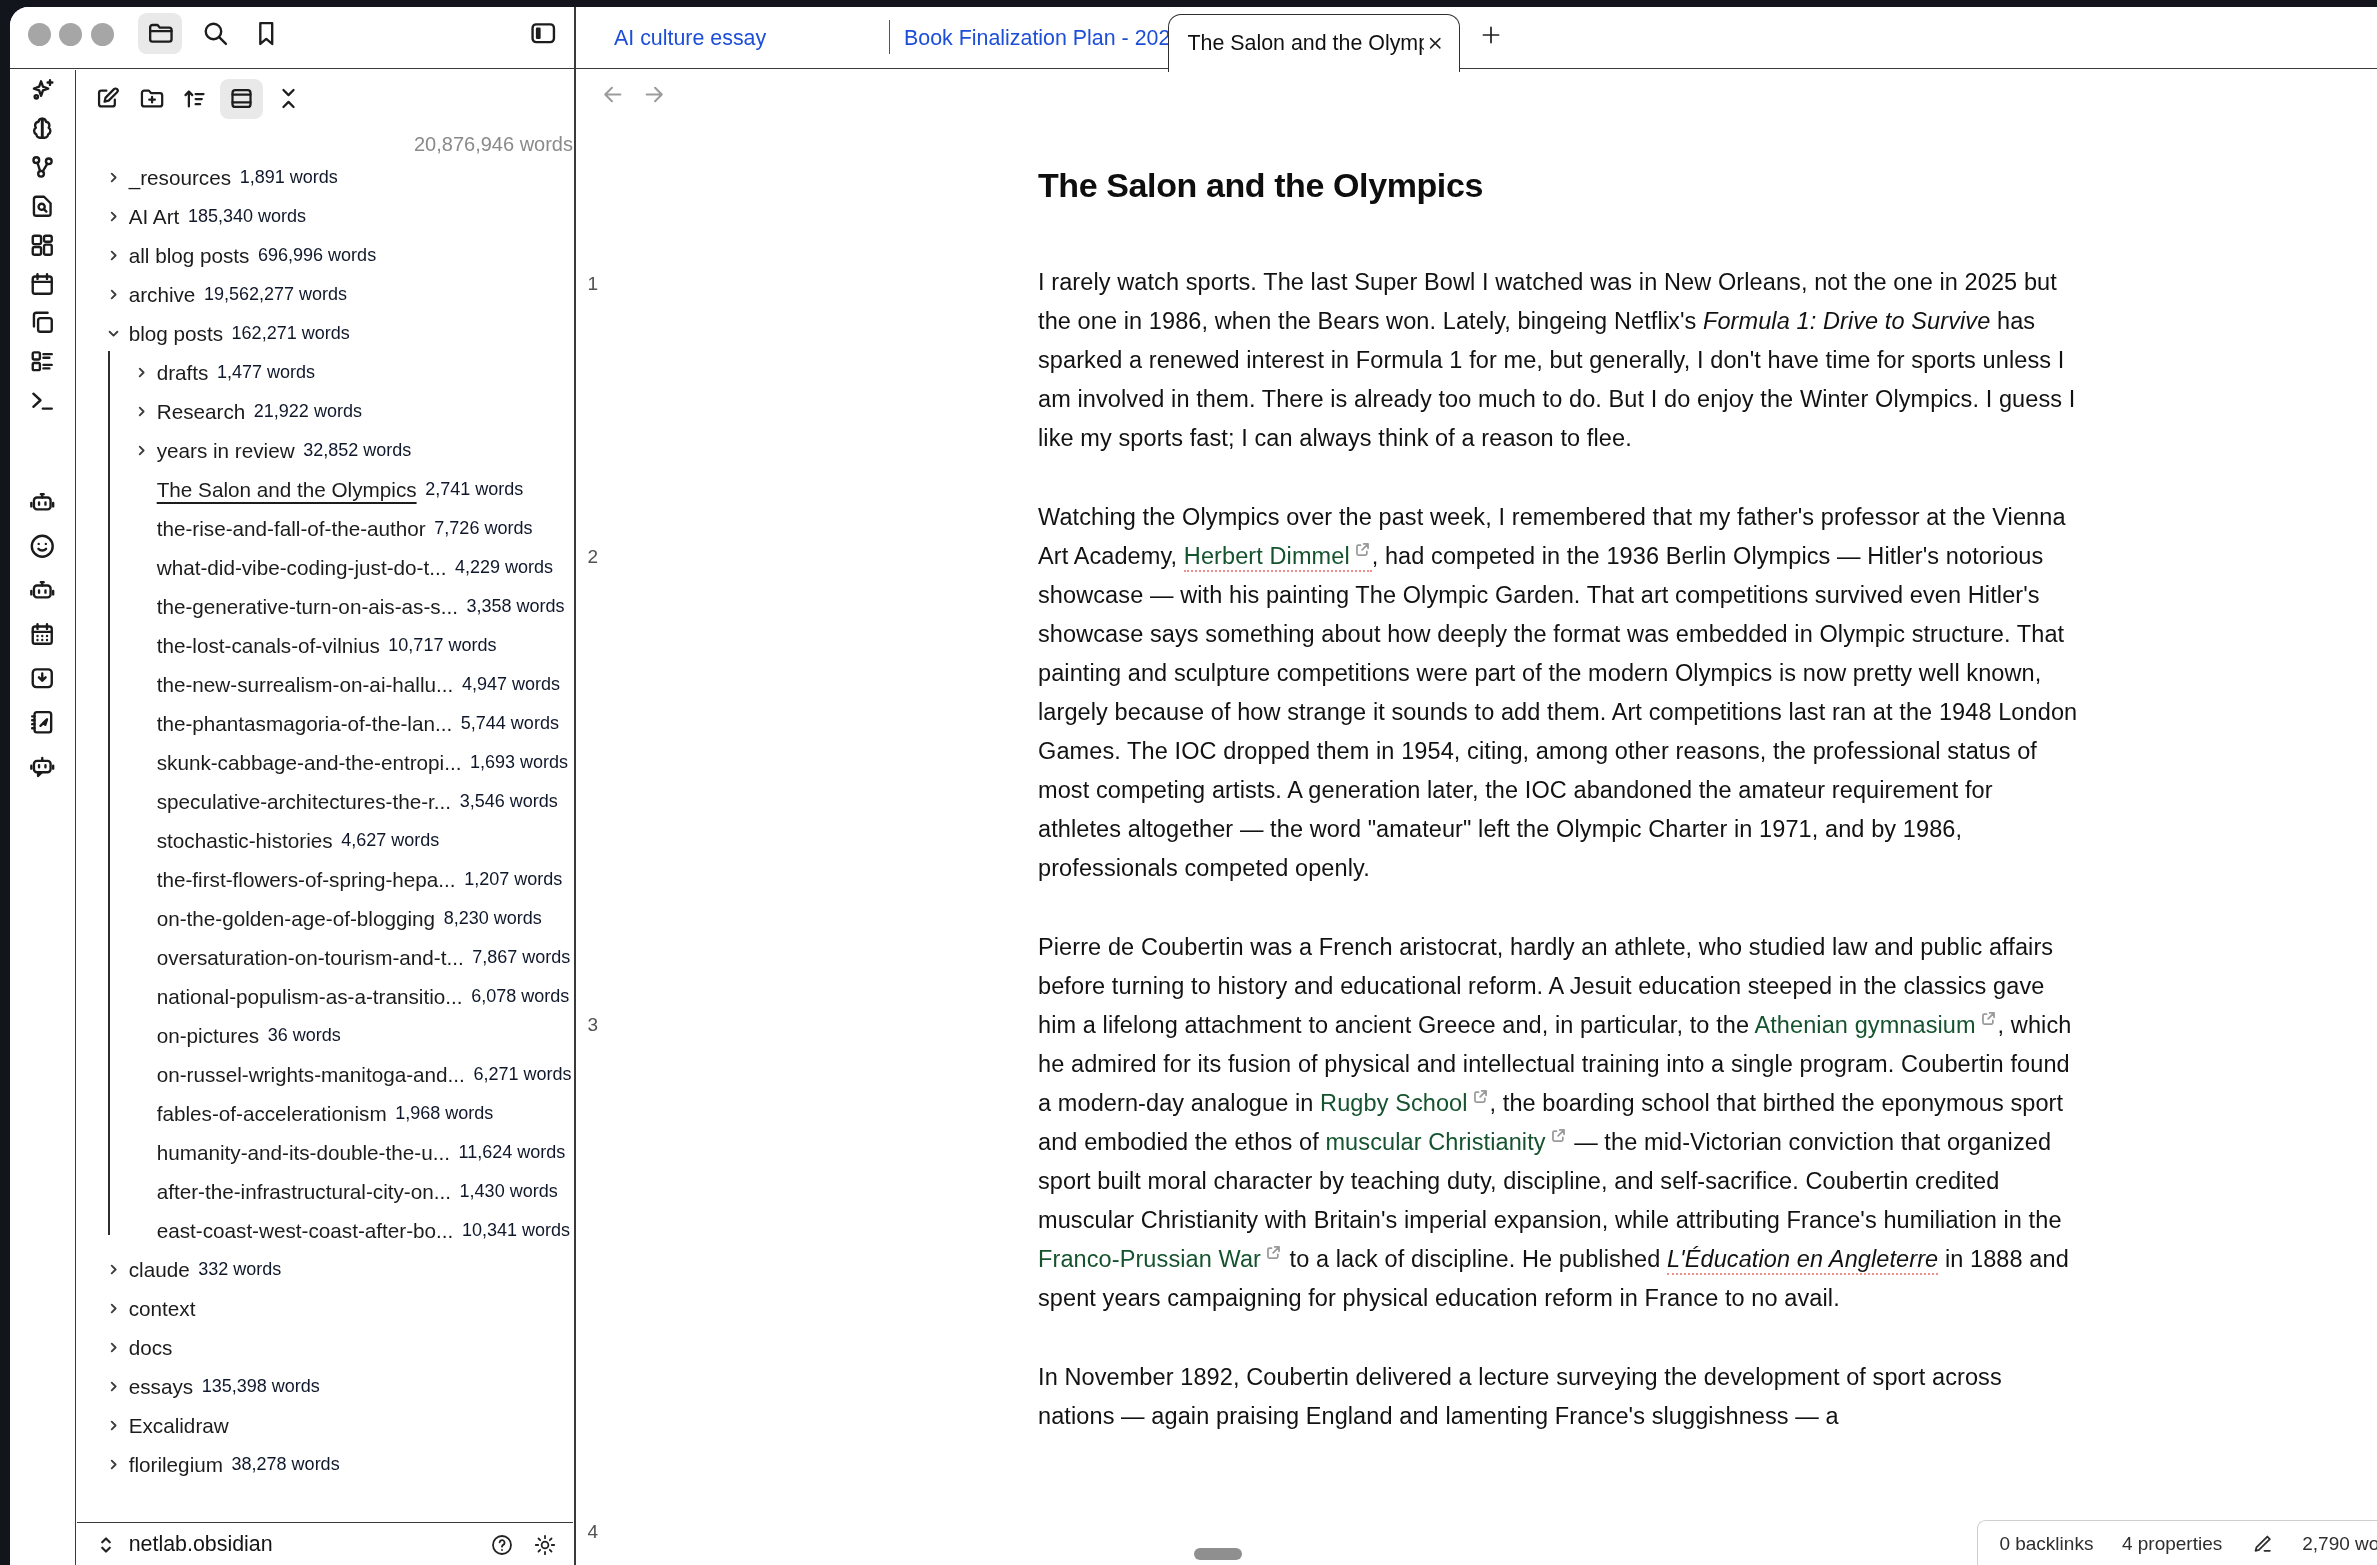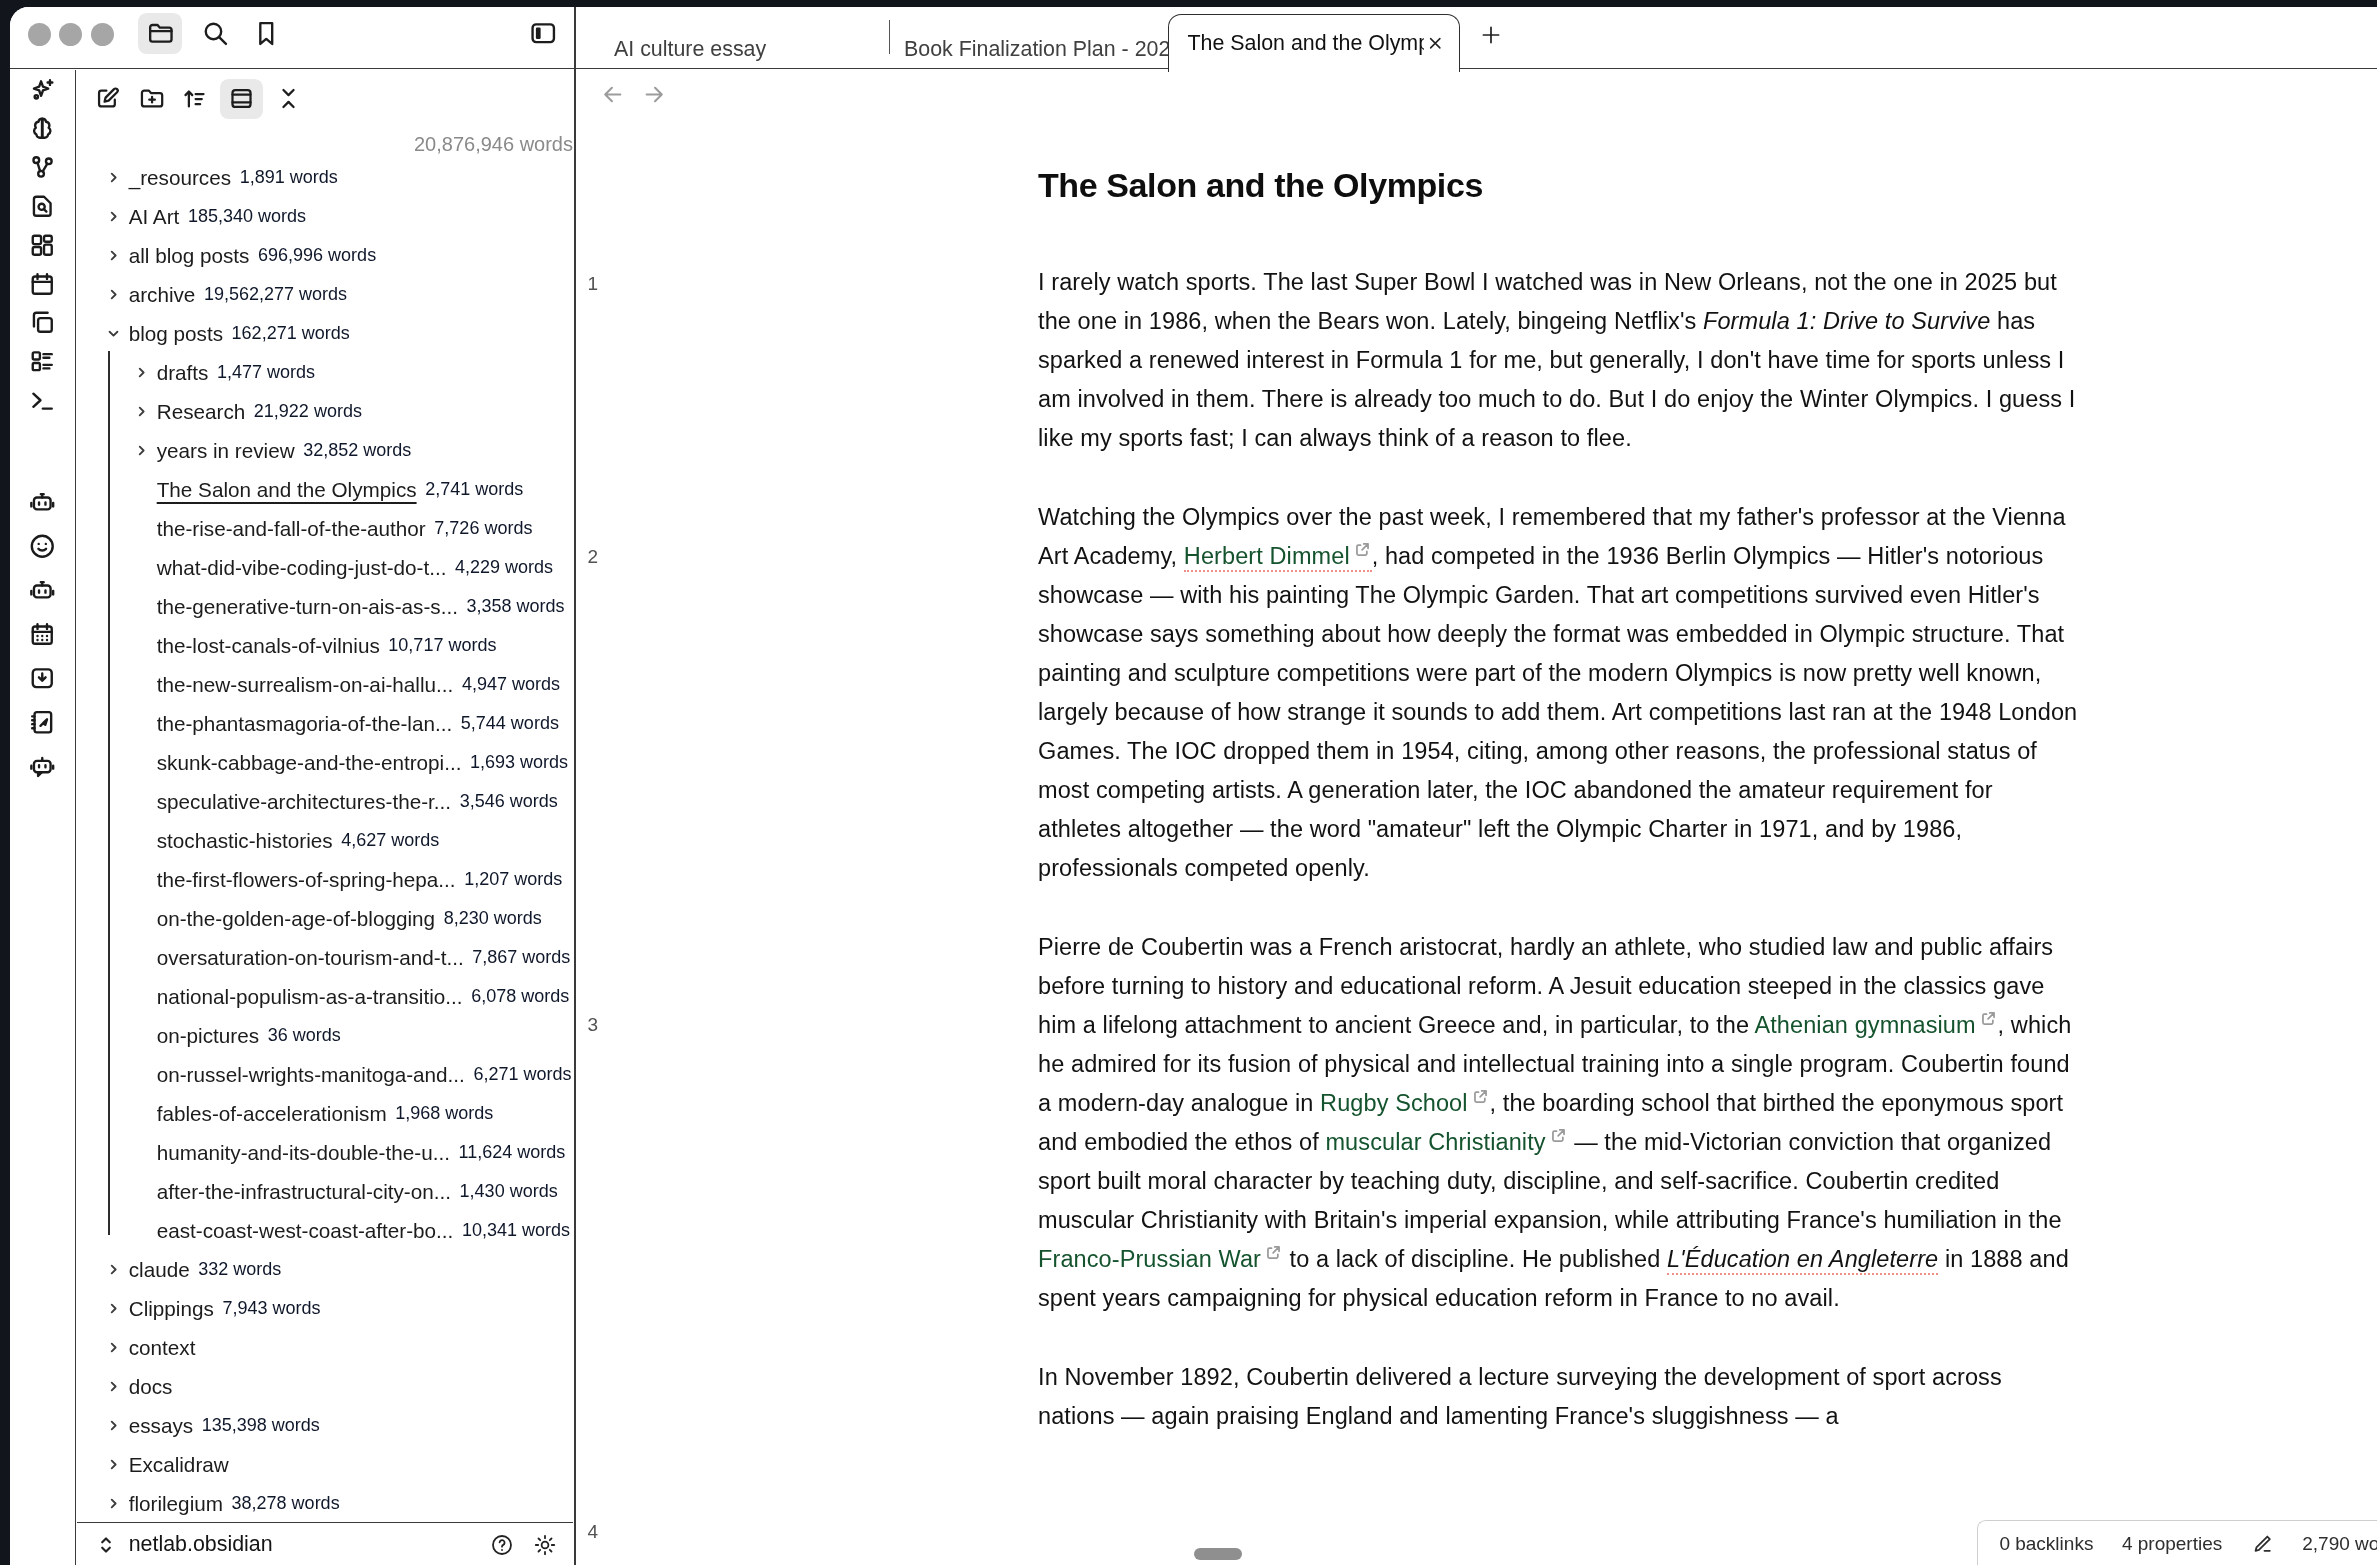--- a/index.html
+++ b/index.html
@@ -14,21 +14,21 @@
     background:#ffffff;border-radius:18.5px 0 0 0;overflow:hidden;
   }
   
   #titlebar{position:absolute;left:0;top:0;right:0;height:61px;background:#fff;border-bottom:1.8px solid #3a3a3a;z-index:5}
   .tl{position:absolute;top:15.7px;width:23px;height:23px;border-radius:50%;background:#a6a6a6}
   .tbbtn{position:absolute;top:5.7px;width:44px;height:41px;border-radius:8.6px;display:flex;align-items:center;justify-content:center;color:#1d1d1d}
   .tbbtn.active{background:#e9e9e9}
   .tbbtn svg{width:28.5px;height:28.5px}
   #vline{position:absolute;left:564px;top:0;bottom:0;width:1.8px;background:#3a3a3a;z-index:6}
   
-  .tab-label{position:absolute;top:12px;height:60px;display:flex;align-items:center;font-size:21.4px;color:#404040;white-space:nowrap;z-index:6}
+  .tab-label{position:absolute;top:1px;height:60px;display:flex;align-items:center;font-size:21.4px;color:#1d4ed8;white-space:nowrap;z-index:6}
   #tab-sep{position:absolute;left:879px;top:13px;height:34px;width:1.4px;background:#555;z-index:6}
   #tab-active{
     position:absolute;left:1158px;top:7.1px;width:290px;height:57px;background:#fff;
     border:1.8px solid #2f2f2f;border-bottom:none;border-radius:13px 13px 0 0;
     display:flex;align-items:center;z-index:7;
   }
   #tab-active .lbl{margin-left:18.5px;font-size:21.4px;color:#111;white-space:nowrap;overflow:hidden;flex:1}
   #tab-active .x{width:24px;height:24px;margin-right:11.4px;color:#222;display:flex;align-items:center;justify-content:center;cursor:pointer}
   #tab-active .x svg{width:18.5px;height:18.5px}
   #new-tab{position:absolute;left:1464px;top:11.4px;width:34px;height:34px;display:flex;align-items:center;justify-content:center;color:#222;z-index:6}
@@ -464,29 +464,20 @@
           <span class="cnt">10,341 words</span>
         </div>
         <div class="row lvl0">
           <span class="chev">
             <svg viewBox="0 0 24 24">
               <path d="M9.5 6.5 15 12l-5.5 5.5"></path>
             </svg>
           </span>
           <span class="lbl">claude</span>
           <span class="cnt">332 words</span>
-        </div>
-        <div class="row lvl0">
-          <span class="chev">
-            <svg viewBox="0 0 24 24">
-              <path d="M9.5 6.5 15 12l-5.5 5.5"></path>
-            </svg>
-          </span>
-          <span class="lbl">Clippings</span>
-          <span class="cnt">7,943 words</span>
         </div>
         <div class="row lvl0">
           <span class="chev">
             <svg viewBox="0 0 24 24">
               <path d="M9.5 6.5 15 12l-5.5 5.5"></path>
             </svg>
           </span>
           <span class="lbl">context</span>
         </div>
         <div class="row lvl0">

